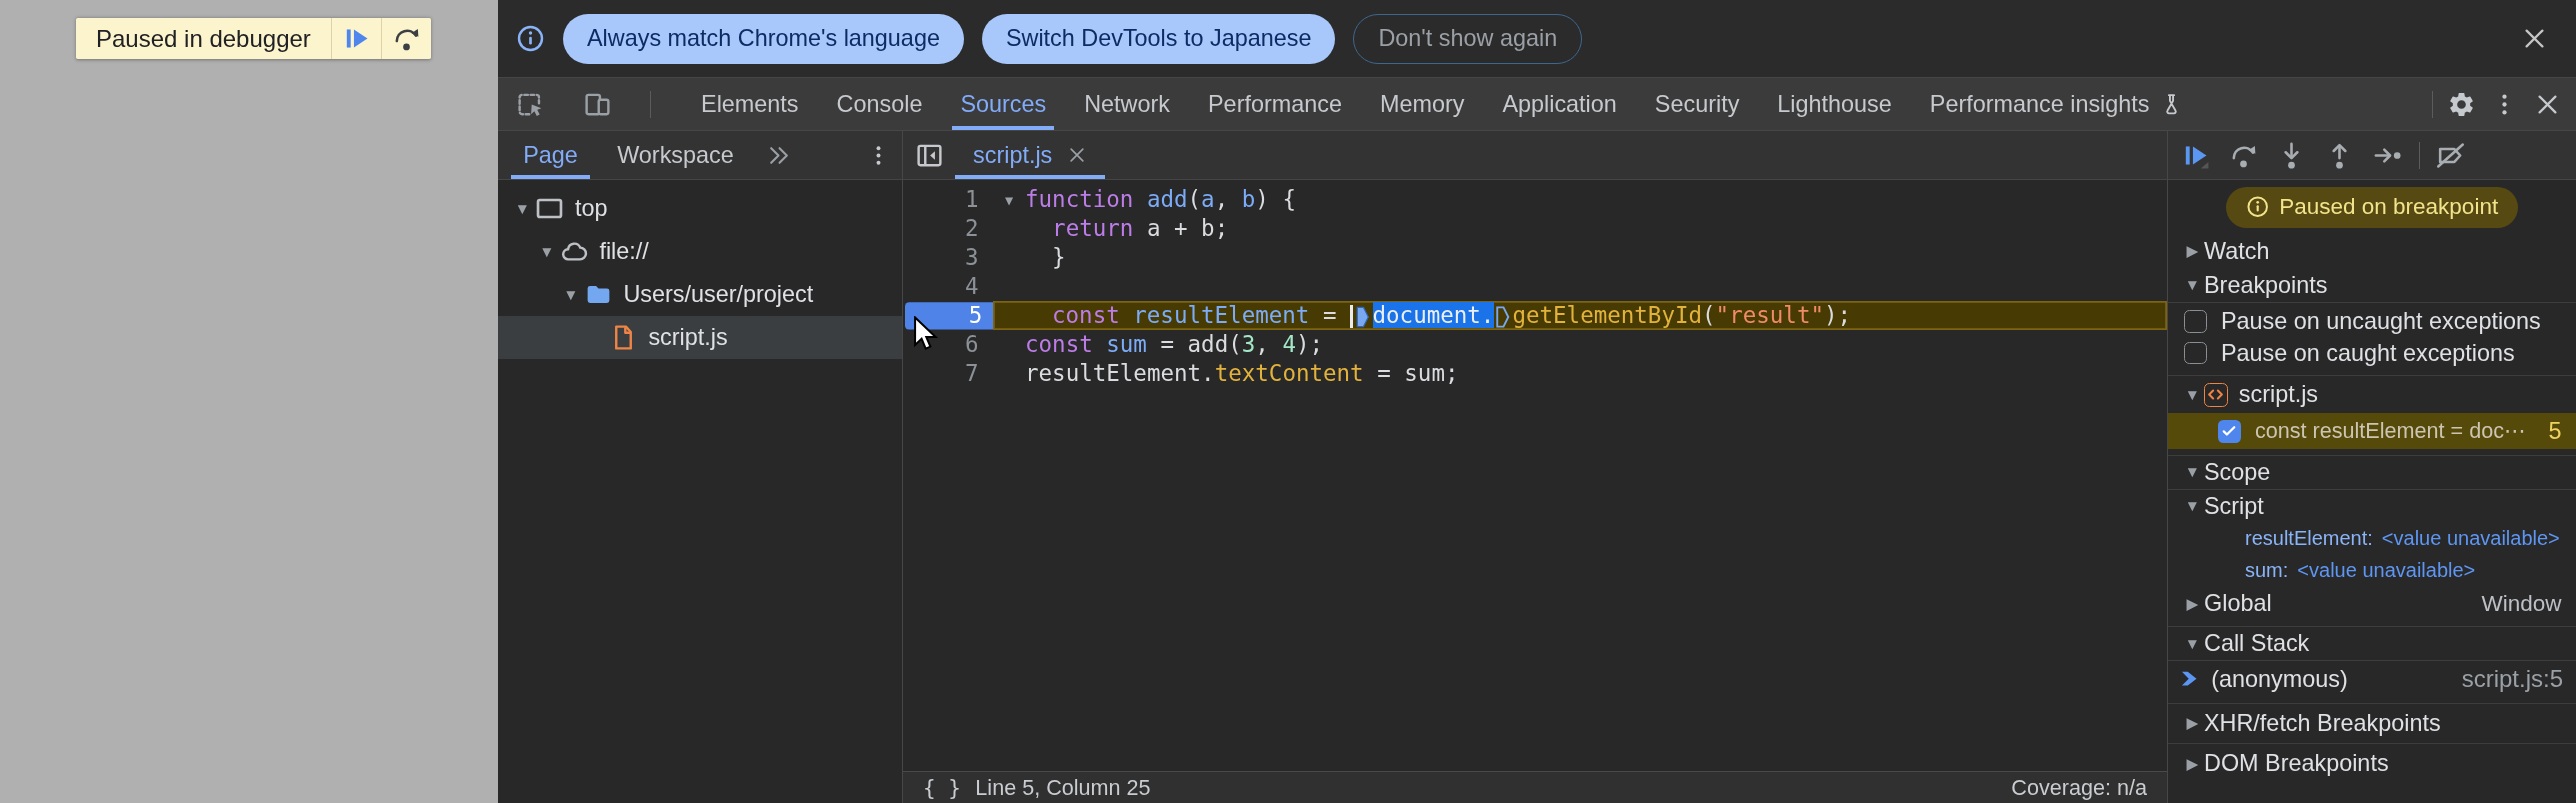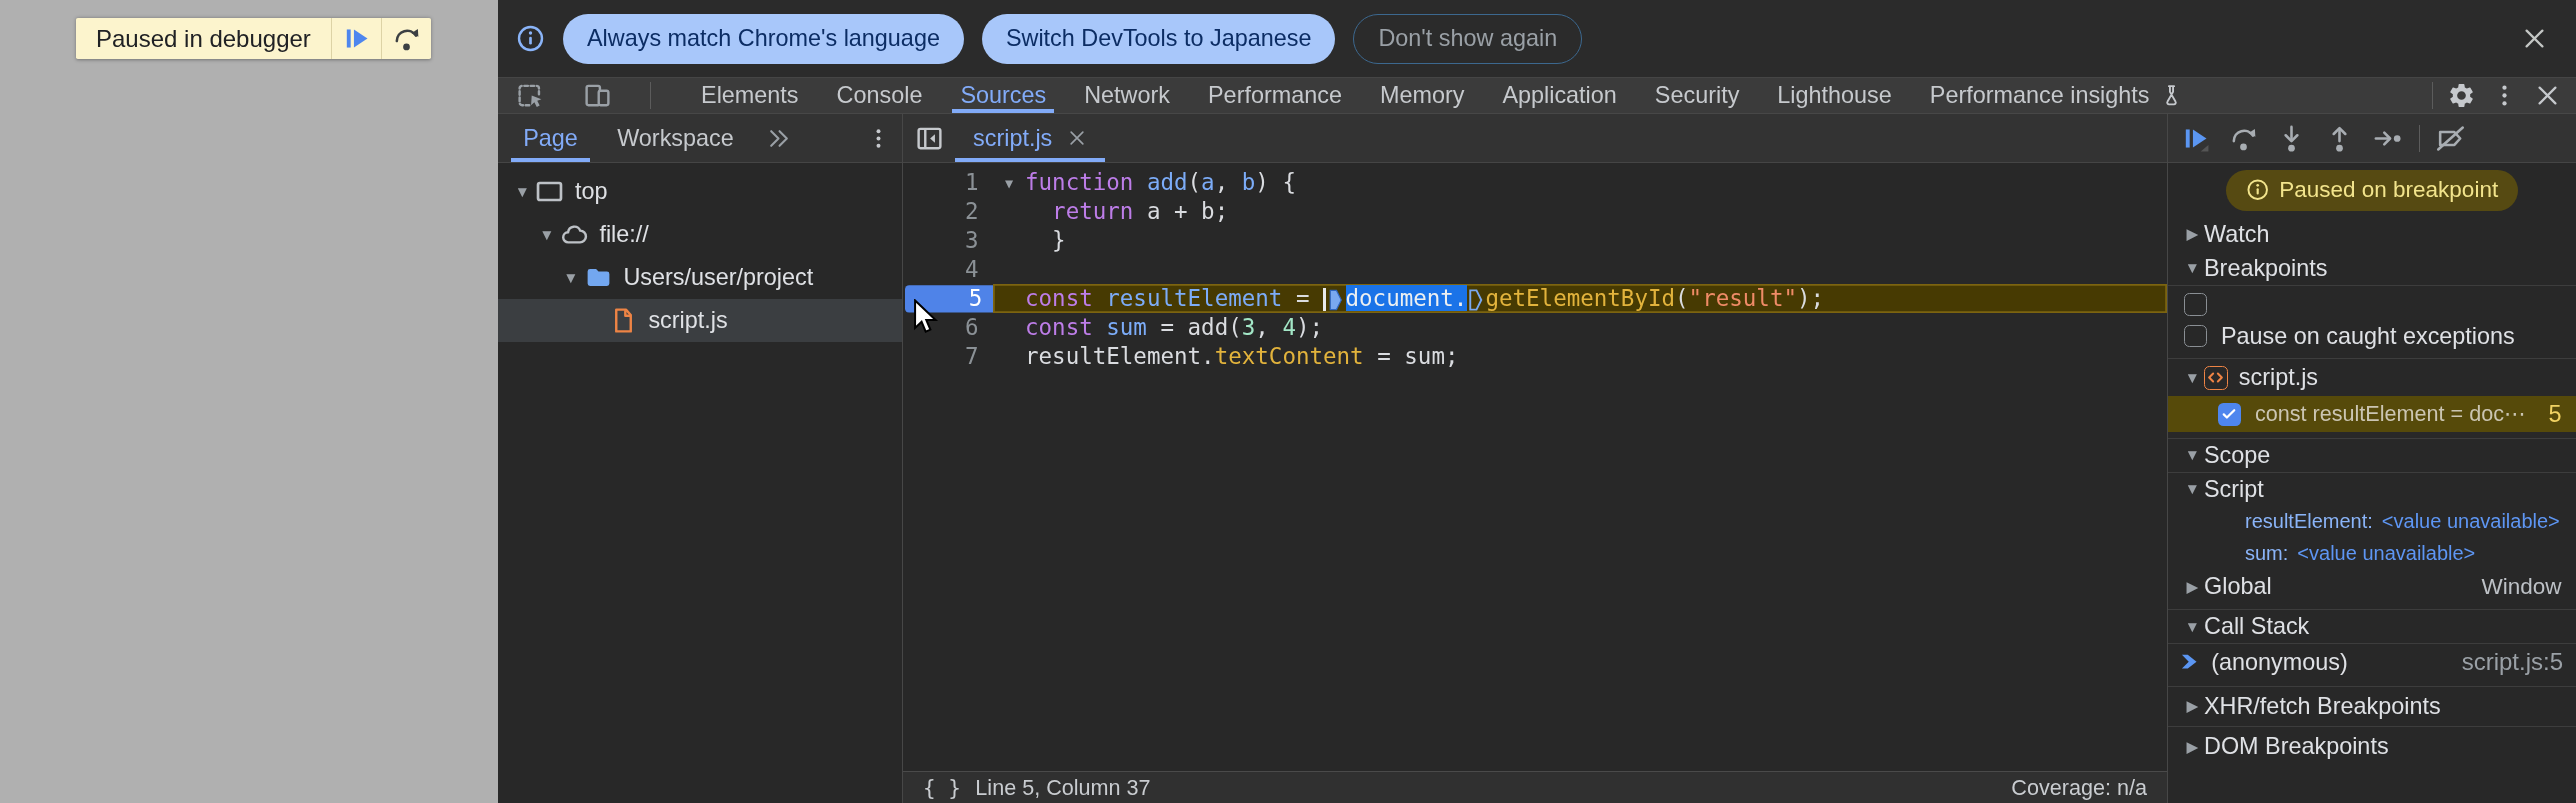--- a/index.html
+++ b/index.html
@@ -19,21 +19,21 @@
 
   .notif-bar { height:78px; flex:none; background:#2b2b2b; border-bottom:0.9px solid #454545;
      display:flex; align-items:center; padding:0 21.6px 0 18px; }
   .notif-bar .msg { margin-left:14.4px; font-size:24px; color:#e8eaed; white-space:nowrap; }
   .pill { height:50px; border-radius:25px; display:flex; align-items:center; padding:0 24px;
      font-size:23.4px; margin-left:18px; white-space:nowrap; cursor:pointer; }
   .pill.blue { background:#a8c7fa; color:#0c2d64; }
   .pill.ghost { background:transparent; color:#9aa0a6; border:1.8px solid #3c688f; }
   .notif-close { margin-left:auto; width:40px; height:40px; display:flex; align-items:center; justify-content:center; cursor:pointer; }
 
-  .tabbar { height:36px; flex:none; background:#3b3b3b; border-bottom:0.9px solid #474747;
+  .tabbar { height:53px; flex:none; background:#3b3b3b; border-bottom:0.9px solid #474747;
      display:flex; align-items:center; padding:0 7.2px 0 10.8px;gap:24px; }
   .icon-btn { width:43px; height:100%; display:flex; align-items:center; justify-content:center; cursor:pointer; }
   .vdiv { width:0.9px; height:27px; background:#5c5c5c; margin:0 7.2px; flex:none; }
   .tab { height:100%; display:flex; align-items:center; padding:0 19px; font-size:23.4px;
      color:#c6c9cd; position:relative; cursor:pointer; white-space:nowrap; gap:9px; }
   .tab.active { color:#82abf8; }
   .tab.active::after { content:""; position:absolute; left:10.8px; right:10.8px; bottom:0; height:4.5px; background:#82abf8; }
   .tabbar-right { margin-left:auto; display:flex; align-items:center; height:100%; }
 
   .main { flex:1; display:flex; min-height:0; }
@@ -57,21 +57,21 @@
   
   .editor { flex:1; display:flex; flex-direction:column; min-width:0; }
   .editor-tabs { height:49px; flex:none; background:#333333; border-bottom:0.9px solid #454545; display:flex; align-items:stretch; }
   .etoggle { width:52px; display:flex; align-items:center; justify-content:center; cursor:pointer; }
   .etab { display:flex; align-items:center; gap:14.4px; padding:0 18px; font-size:23.4px; color:#82abf8; position:relative; cursor:pointer; }
   .etab::after { content:""; position:absolute; left:0; right:0; bottom:0; height:3.6px; background:#82abf8; }
   .code { flex:1; background:#282828; font-family:"DejaVu Sans Mono", monospace; font-size:22.5px; padding-top:5.4px; position:relative; overflow:hidden; }
   .cline { height:29px; display:flex; align-items:stretch; }
   .gut { width:90px; flex:none; text-align:right; padding-right:14.4px; color:#8b9196; line-height:29px; position:relative; cursor:pointer; }
   .lbody { flex:1; display:flex; align-items:center; min-width:0; position:relative; }
-  .cline.exec .lbody { background:#473a02; box-shadow:inset 0 0 0 1.8px #7c6410; }
+  .cline.exec .lbody { background:#473a02; box-shadow:inset 0 0 0 1.8px #7c6410;padding-left:27px; }
   .fold { width:32px; flex:none; display:flex; align-items:center; justify-content:center; color:#9aa0a6; font-size:13.5px; position:relative; }
   .fold.guide::before { content:""; position:absolute; left:14.4px; top:0; bottom:0; border-left:1.8px solid #4b4f53; }
   .ctext { white-space:pre; color:#dadce0; line-height:29px; }
   .tk-kw{color:#bd7de8;} .tk-def{color:#7cacf8;} .tk-prop{color:#e2b33c;}
   .tk-str{color:#ef8b67;} .tk-num{color:#a3e7c7;} .tk-pl{color:#dadce0;}
   .tk-sel{background:#1a73e8;color:#eceff1;}
   .caret{display:inline-block;width:2.7px;height:23.4px;background:#e8eaed;vertical-align:-4.5px;margin-right:1.8px;}
   .mk{display:inline-block;width:15.3px;height:24px;vertical-align:-5.4px;margin:0 1.8px 0 0.9px;}
   .bp-flag { position:absolute; top:0.9px; bottom:0.9px; left:1.8px; right:-14.4px; background:#4f83e8;
      clip-path:polygon(0 0, calc(100% - 13.5px) 0, 100% 50%, calc(100% - 13.5px) 100%, 0 100%);
@@ -380,21 +380,21 @@
             <div class="cline">
               <div class="gut">7</div>
               <div class="lbody">
                 <div class="fold"></div>
                 <div class="ctext"><span class="tk-pl">resultElement.</span><span class="tk-prop">textContent</span><span class="tk-pl"> = sum;</span></div>
               </div>
             </div>
           </div>
         <div class="status">
           <span class="braces">{ }</span>
-          <span>Line 5, Column 37</span>
+          <span>Line 5, Column 25</span>
           <span class="cov">Coverage: n/a</span>
         </div>
       </div>
 
       <div class="rightpanel">
         <div class="dbg-toolbar" id="dbg-toolbar">
             <div class="icon-btn">
               <span style="display: inline-flex;">
                 <svg width="31" height="31" viewBox="0 0 24 24" fill="none">
                   <rect x="4.5" y="5" width="3" height="14" fill="#5b96f2"></rect>
@@ -468,20 +468,21 @@
           <span class="lbl">Watch</span>
         </div>
 
         <div class="prow">
           <span class="arr">▼</span>
           <span class="lbl">Breakpoints</span>
         </div>
 
         <div class="cbrow sep" style="padding-top:3.6px">
           <span class="cb"></span>
+          <span class="lbl">Pause on uncaught exceptions</span>
         </div>
         <div class="cbrow">
           <span class="cb"></span>
           <span class="lbl">Pause on caught exceptions</span>
         </div>
 
         <div class="prow grp sep mt6">
           <span class="arr">▼</span>
           <span class="scripticon">
               <span style="display: inline-flex; align-items: center;">

